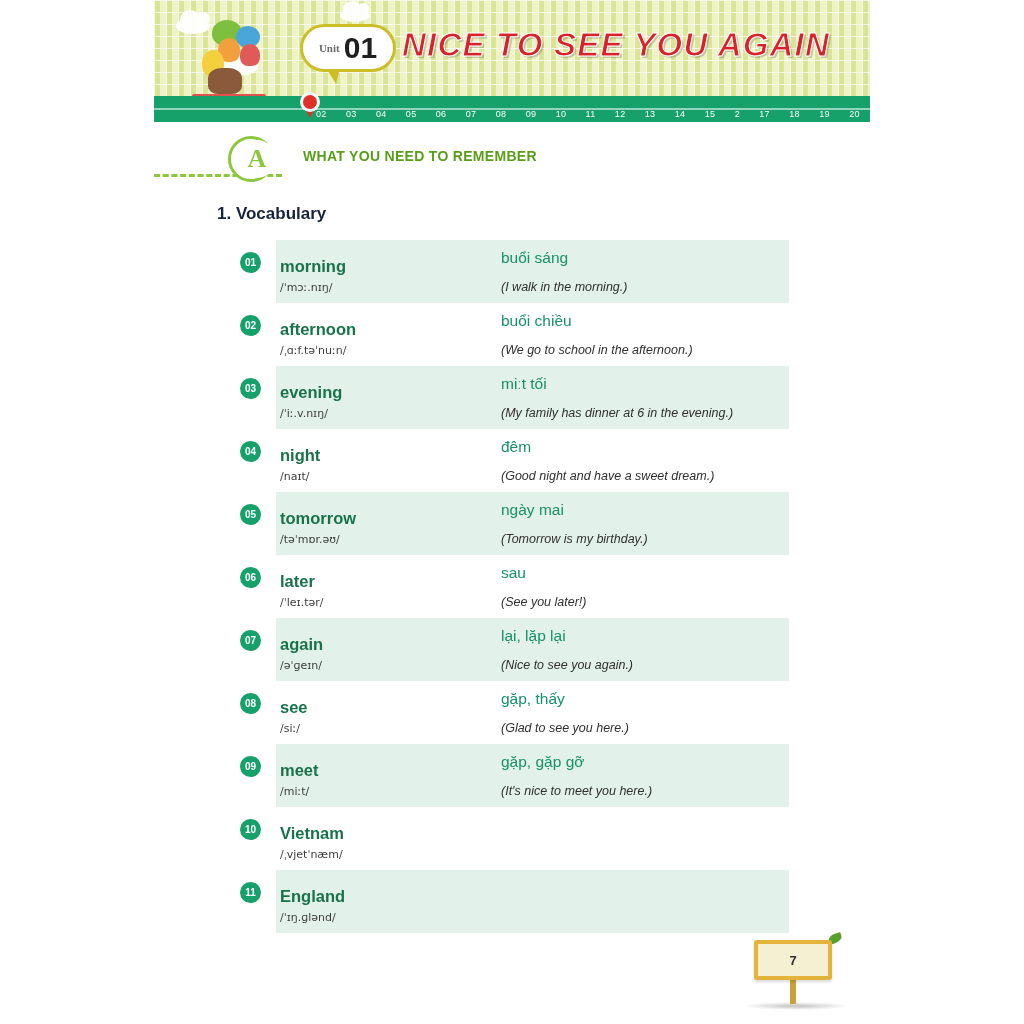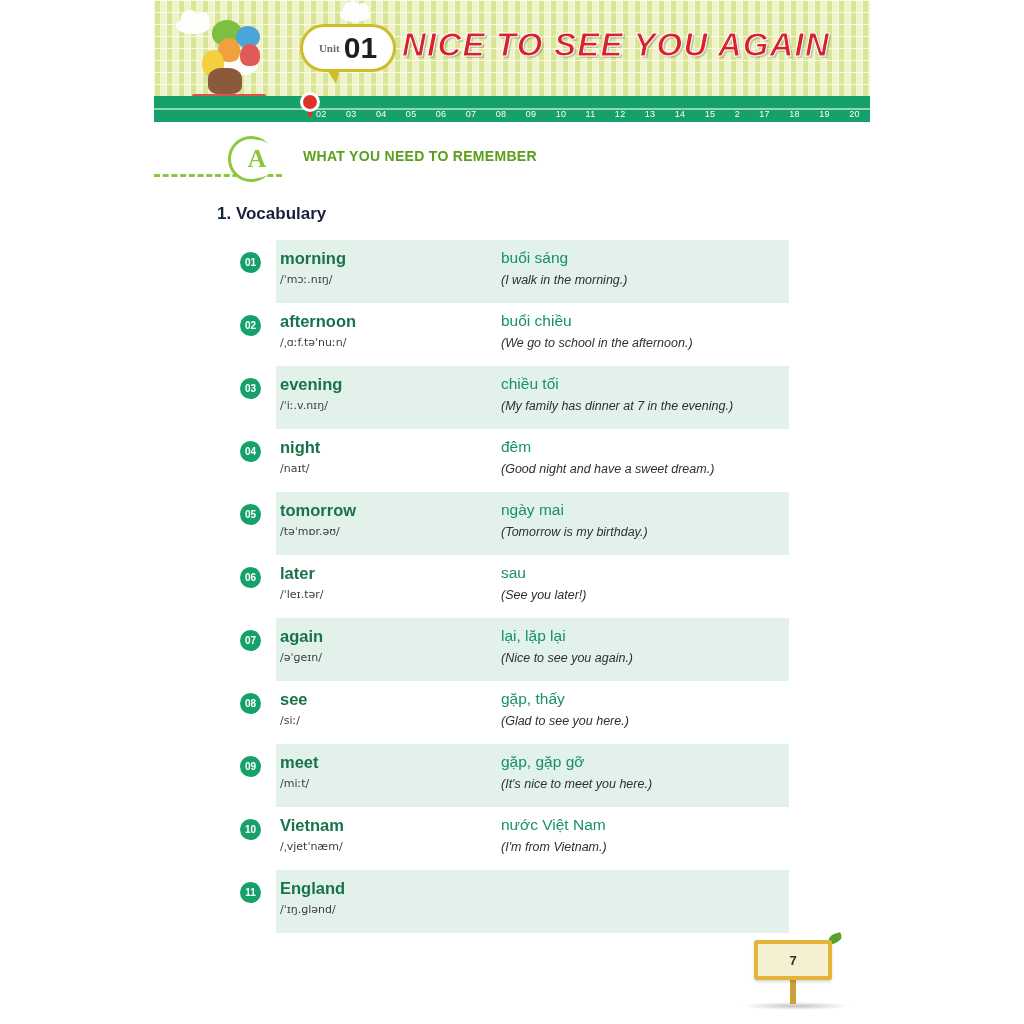--- a/index.html
+++ b/index.html
@@ -151,40 +151,40 @@
     padding-top: 12px;
   }
   .num span {
     width: 21px; height: 21px; border-radius: 50%;
     background: #16a06a; color: #ffffff;
     font-size: 10px; font-weight: bold;
     display: flex; align-items: center; justify-content: center;
   }
   .cell-en {
     position: relative; z-index: 2; flex: 0 0 225px;
-    padding: 8px 6px 8px 4px;
+    padding: 16px 6px 8px 4px;
   }
   .cell-vi {
     position: relative; z-index: 2; flex: 1 1 auto;
     padding: 8px 10px 8px 0;
   }
   .word {
     font-size: 16.5px; font-weight: bold; color: #18724a;
     line-height: 1.3;
   }
   .ipa {
     margin-top: 4px;
     font-family: "DejaVu Sans", sans-serif;
     font-size: 11px; color: #3c3c3c;
   }
   .vi {
     font-size: 15.5px; color: #17916a; line-height: 1.3;
   }
   .ex {
-    margin-top: 5px; font-size: 12.5px; font-style: italic; color: #2f2f2f;
+    margin-top: 12px; font-size: 12.5px; font-style: italic; color: #2f2f2f;
   }
 
   
   .sign { position: absolute; left: 742px; top: 930px; width: 110px; height: 82px; }
   .sign-board {
     position: absolute; left: 12px; top: 10px; width: 78px; height: 40px;
     background: #f6f0d2; border: 4px solid #e3b33a; border-radius: 3px;
     display: flex; align-items: center; justify-content: center;
     font-size: 13px; font-weight: bold; color: #2f2f2f;
     box-shadow: 0 2px 3px rgba(0,0,0,.15);
@@ -308,22 +308,22 @@
     <div class="row alt">
       <div class="rowbg"></div>
       <div class="num">
           <span>03</span>
         </div>
       <div class="cell-en">
         <div class="word">evening</div>
         <div class="ipa">/ˈiː.v.nɪŋ/</div>
       </div>
       <div class="cell-vi">
-        <div class="vi">chiều tối</div>
-        <div class="ex">(My family has dinner at 7 in the evening.)</div>
+        <div class="vi">miːt tối</div>
+        <div class="ex">(My family has dinner at 6 in the evening.)</div>
       </div>
     </div>
 
     <div class="row">
       <div class="rowbg"></div>
       <div class="num">
           <span>04</span>
         </div>
       <div class="cell-en">
         <div class="word">night</div>
@@ -411,24 +411,20 @@
     </div>
 
     <div class="row">
       <div class="rowbg"></div>
       <div class="num">
           <span>10</span>
         </div>
       <div class="cell-en">
         <div class="word">Vietnam</div>
         <div class="ipa">/ˌvjetˈnæm/</div>
-      </div>
-      <div class="cell-vi">
-        <div class="vi">nước Việt Nam</div>
-        <div class="ex">(I'm from Vietnam.)</div>
       </div>
     </div>
 
     <div class="row alt">
       <div class="rowbg"></div>
       <div class="num">
           <span>11</span>
         </div>
       <div class="cell-en">
         <div class="word">England</div>

